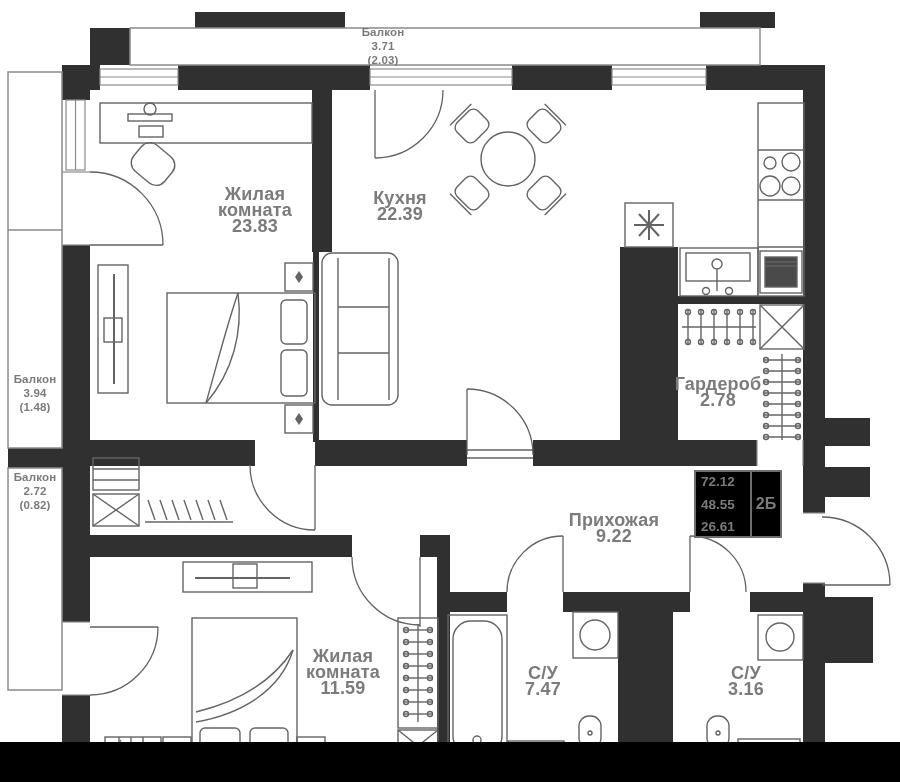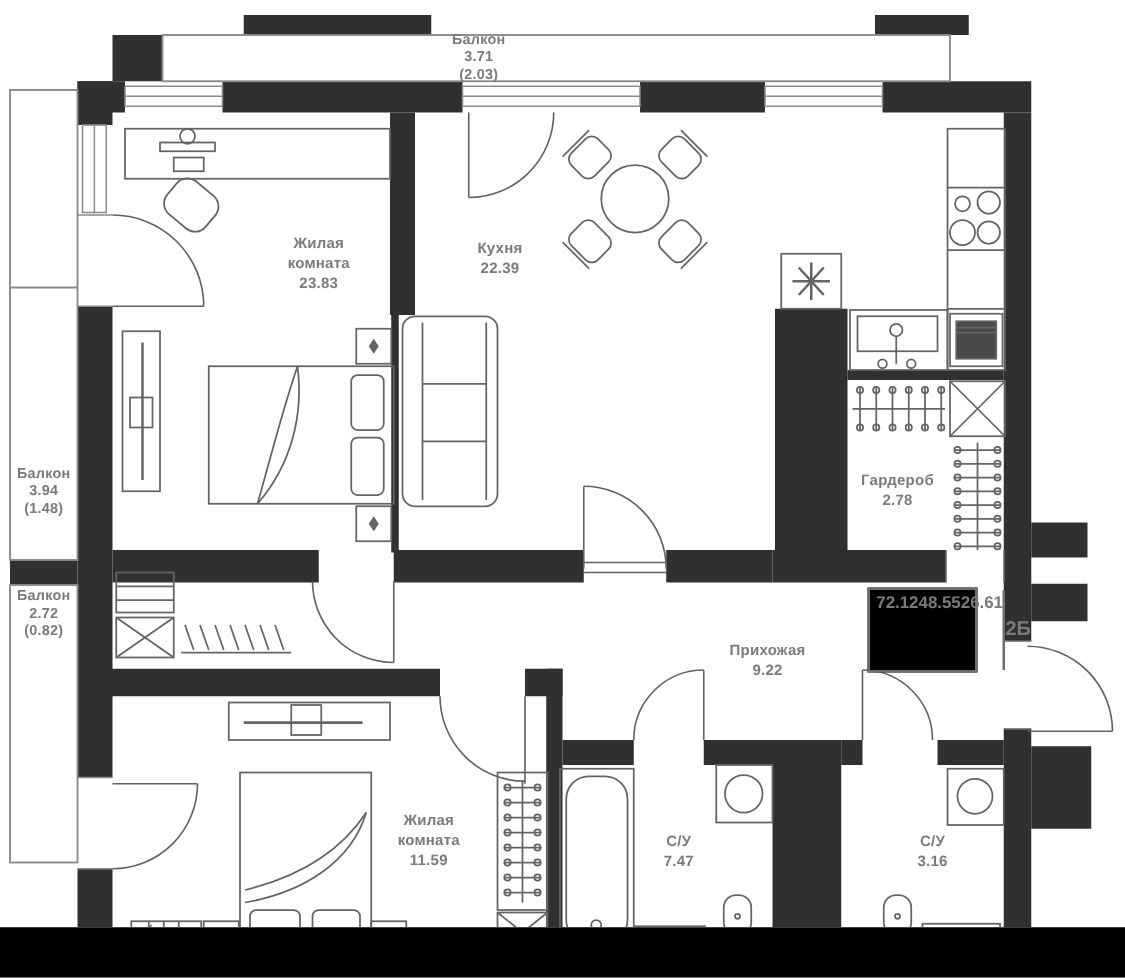--- a/index.html
+++ b/index.html
@@ -1,25 +1,25 @@
 <!DOCTYPE html>
 <html><head>
 <meta charset="utf-8">
 <style>
   html,body{margin:0;padding:0;background:#000;}
   .plan{position:relative;width:900px;height:742px;background:#ffffff;overflow:hidden;
         font-family:"Liberation Sans",sans-serif;font-weight:bold;}
   .plan svg{position:absolute;left:0;top:0;}
   .room-label{position:absolute;transform:translateX(-50%);text-align:center;
-        color:#7b7b7b;font-size:12px;line-height:16px;letter-spacing:.2px;white-space:normal;}
+        color:#7b7b7b;font-size:18px;line-height:16px;letter-spacing:.2px;white-space:normal;}
   .room-label.small{font-size:11.5px;line-height:14px;}
   .title-block{position:absolute;left:694px;top:470px;width:84px;height:64px;
         border:2px solid #6f6f6f;display:flex;color:#7b7b7b;background:#000;}
-  .tb-left{flex:1;border-right:2px solid #6f6f6f;display:flex;flex-direction:row;
-        justify-content:flex-end;padding:2px 0 2px 5px;font-size:13.5px;text-align:left;}
+  .tb-left{flex:1;border-right:2px solid #6f6f6f;display:flex;flex-direction:column;
+        justify-content:space-between;padding:2px 0 2px 5px;font-size:13.5px;text-align:left;}
   .tb-right{width:28px;display:flex;align-items:center;justify-content:center;font-size:16px;}
 </style>
 </head>
 <body>
 
 <div class="plan">
 
 <svg width="900" height="782" viewBox="0 0 900 782">
 
   <g fill="#303030" stroke="none">

